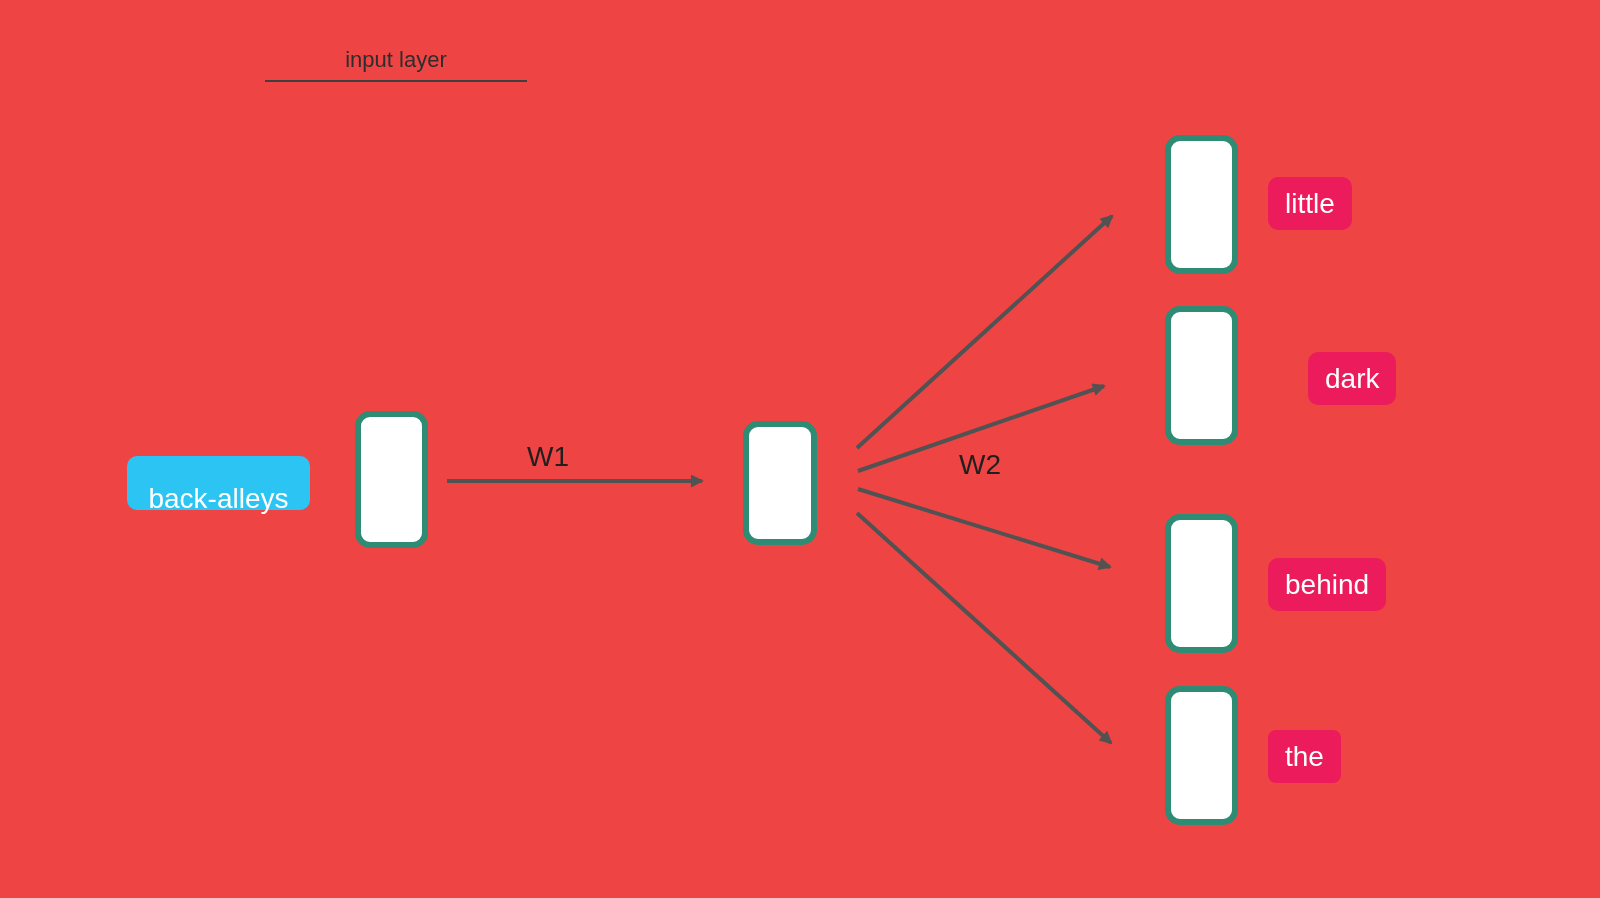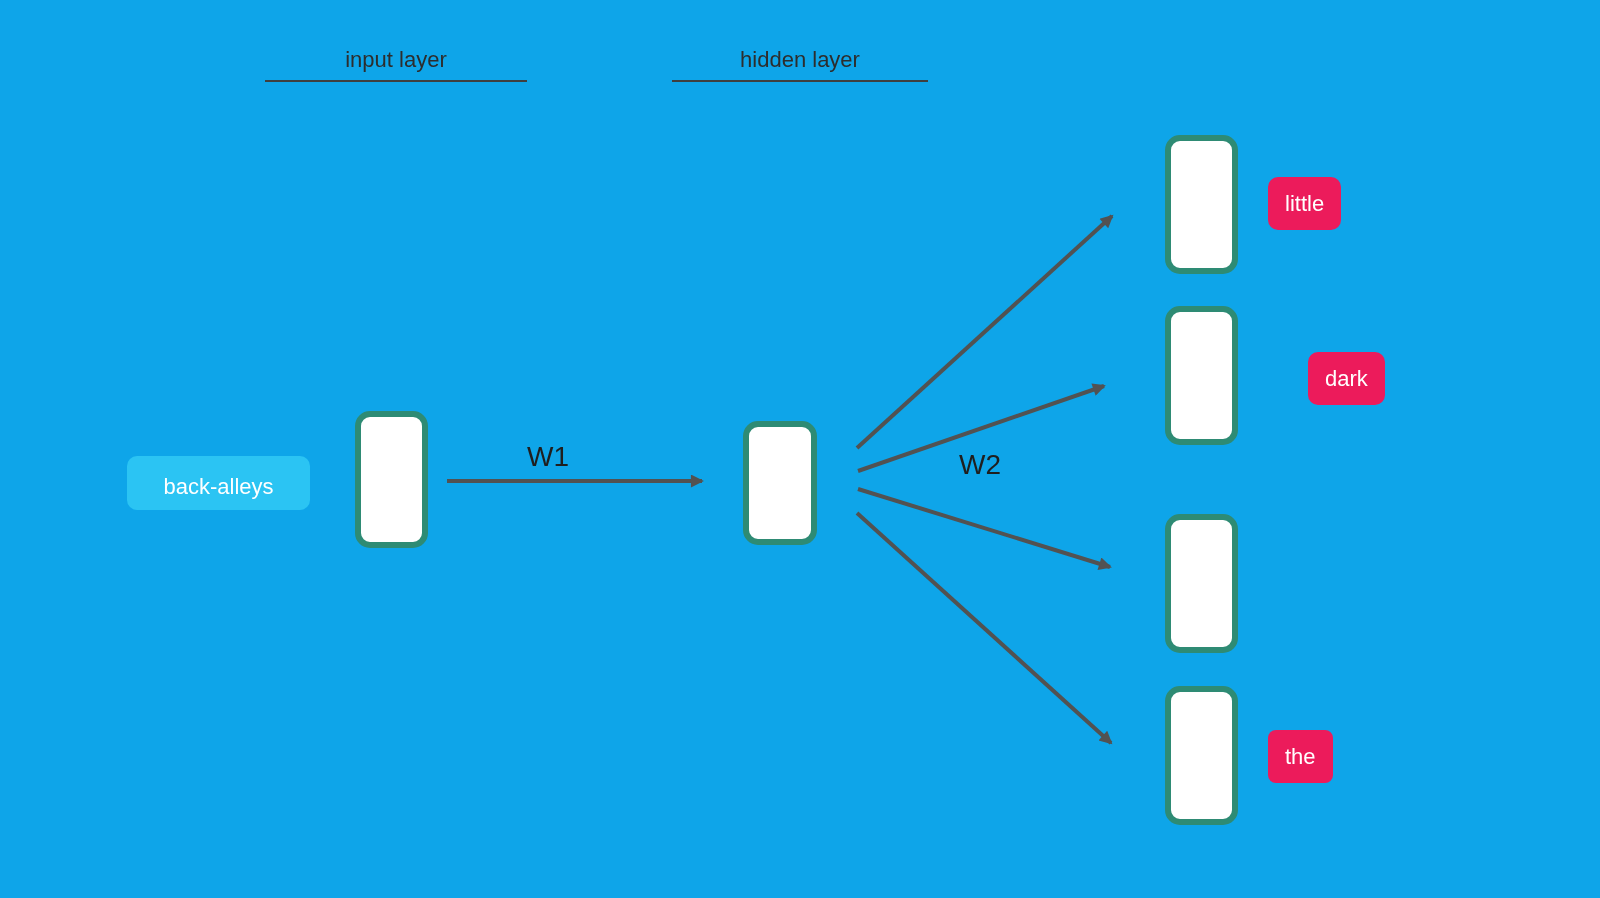--- a/index.html
+++ b/index.html
@@ -10,21 +10,21 @@
     --label-dark: #2d2d2d;
   }
   * { box-sizing: border-box; margin: 0; padding: 0; }
   html, body { background: #ffffff; }
   body { font-family: "Liberation Sans", sans-serif; }
 
   .canvas {
     position: relative;
     width: 1600px;
     height: 898px;
-    background: #0ea5e9;
+    background: #ef4444;
     overflow: hidden;
   }
 
   .layer-label {
     position: absolute;
     text-align: center;
     font-size: 22px;
     color: var(--label-dark);
     border-bottom: 2px solid #3f3f3f;
     padding-bottom: 8px;
@@ -35,29 +35,29 @@
   #ll-output { left: 1085px; top: 48px; width: 253px; }
 
   .word-badge {
     position: absolute;
     height: 53px;
     line-height: 53px;
     padding: 0 17px;
     border-radius: 10px;
     background: var(--accent-pink);
     color: #ffffff;
-    font-size: 22px;
+    font-size: 28px;
     text-align: center;
     white-space: nowrap;
   }
   .input-badge {
     background: var(--accent-cyan);
     left: 127px; top: 456px;
     width: 183px; height: 54px; line-height: 54px;
-    padding: 4px;
+    padding: 16px;
   }
   #badge-little  { left: 1268px; top: 177px; }
   #badge-dark    { left: 1268px; top: 352px; margin-left: 40px; }
   #badge-behind  { left: 1268px; top: 558px; }
   #badge-the     { left: 1268px; top: 730px; border-radius: 8px; }
 
   .node {
     position: absolute;
     border: 6px solid var(--node-teal);
     border-radius: 15px;
@@ -94,23 +94,20 @@
   .arrowhead-fill { fill: var(--arrow-gray); }
 </style>
 </head>
 <body>
 
 <div class="canvas">
 
   <div class="layer-label" id="ll-input">
     <span>input layer</span>
   </div>
-  <div class="layer-label" id="ll-hidden">
-    <span>hidden layer</span>
-  </div>
 
   <svg class="arrows-overlay" viewBox="0 0 1600 898" xmlns="http://www.w3.org/2000/svg">
     <defs>
       <marker id="arrowhead" viewBox="0 0 10 10" refX="8.5" refY="5" markerWidth="15" markerHeight="13" orient="auto" markerUnits="userSpaceOnUse">
         <path class="arrowhead-fill" d="M0,0 L10,5 L0,10 z"></path>
       </marker>
     </defs>
     <line class="arrow-line" x1="447" y1="481" x2="702" y2="481" marker-end="url(#arrowhead)"></line>
     <line class="arrow-line" x1="857" y1="448" x2="1112" y2="216" marker-end="url(#arrowhead)"></line>
     <line class="arrow-line" x1="858" y1="471" x2="1104" y2="386" marker-end="url(#arrowhead)"></line>
@@ -125,15 +122,16 @@
 
   <div class="node" id="node-input"></div>
   <div class="node" id="node-hidden"></div>
   <div class="node" id="node-out-1"></div>
   <div class="node" id="node-out-2"></div>
   <div class="node" id="node-out-3"></div>
   <div class="node" id="node-out-4"></div>
 
   <div class="word-badge" id="badge-little">little</div>
   <div class="word-badge" id="badge-dark">dark</div>
+  <div class="word-badge" id="badge-behind">behind</div>
   <div class="word-badge" id="badge-the">the</div>
 
 </div>
 
 </body></html>

